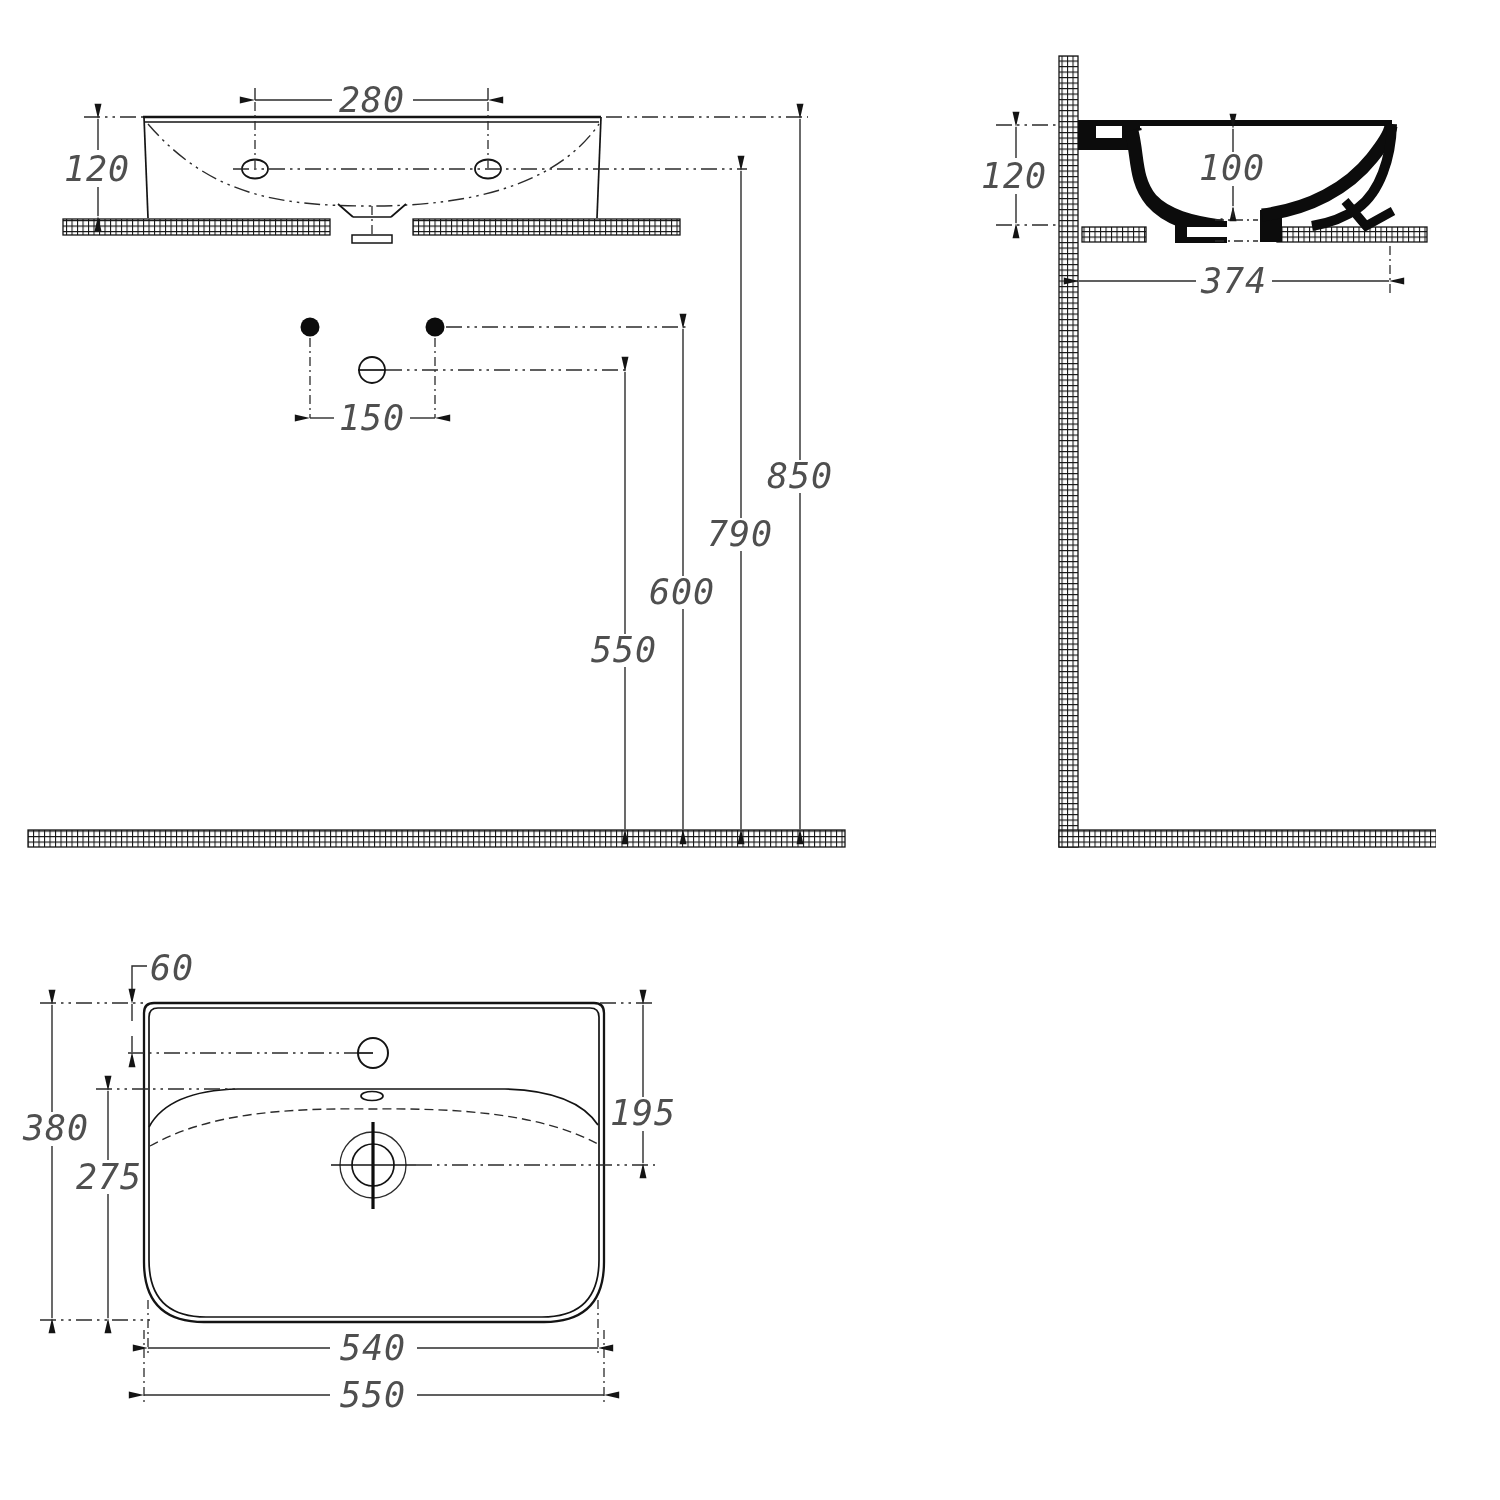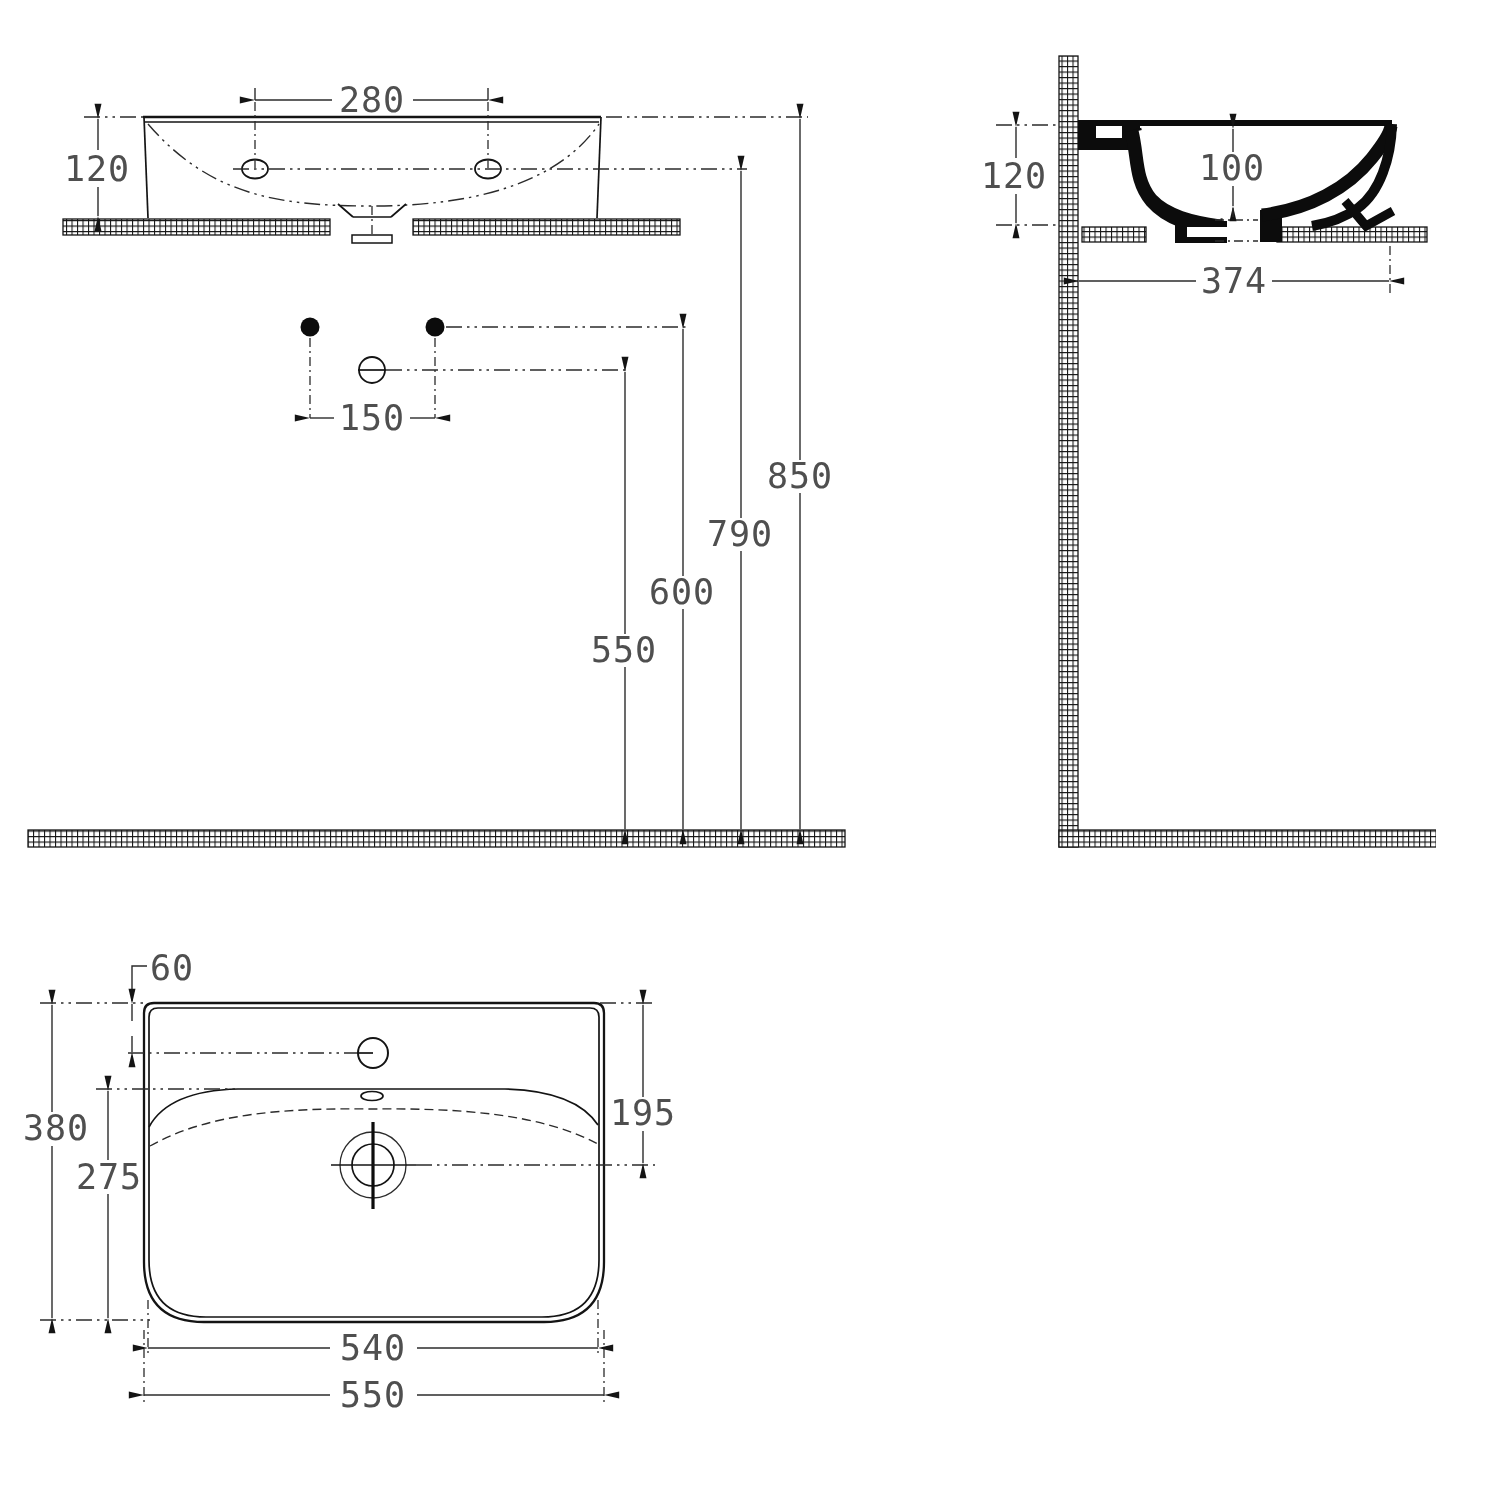--- a/index.html
+++ b/index.html
@@ -1,16 +1,16 @@
 <!DOCTYPE html>
 <html><head>
 <meta charset="utf-8">
 <style>
   html,body{margin:0;padding:0;background:#ffffff;}
-  .canvas{width:1436px;height:1500px;position:relative;background:#fde047;overflow:hidden;}
+  .canvas{width:1436px;height:1500px;position:relative;background:#fde047;overflow:hidden;font-style:italic;}
   svg{display:block;}
   .ln{stroke:#141414;stroke-width:1.7;fill:none;}
   .ln2{stroke:#141414;stroke-width:2.3;fill:none;}
   .cl{stroke:#2b2b2b;stroke-width:1.4;fill:none;stroke-dasharray:16 5 2.5 5 2.5 5;}
   .clS{stroke:#2b2b2b;stroke-width:1.3;fill:none;stroke-dasharray:9 4 2 4;}
   .dash{stroke:#2b2b2b;stroke-width:1.4;fill:none;stroke-dasharray:9 5;}
   .dim{stroke:#2b2b2b;stroke-width:1.4;fill:none;}
   .hatch{fill:url(#gridHatch);stroke:#141414;stroke-width:1.3;}
   .blk{fill:#0c0c0c;stroke:none;}
   .thick{stroke:#0c0c0c;fill:none;}

